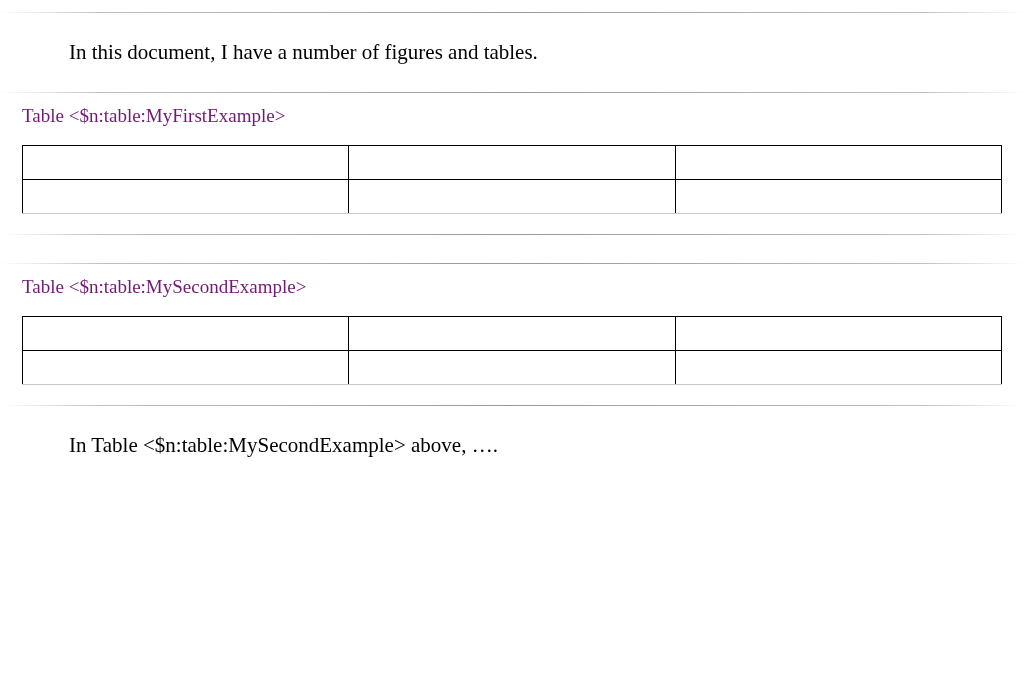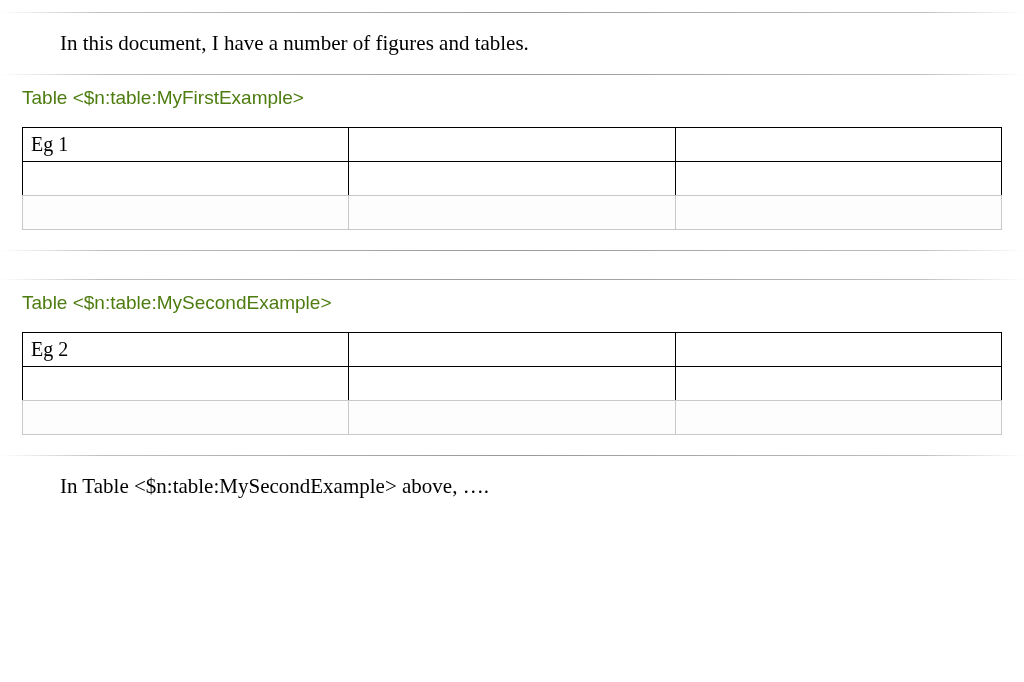--- a/index.html
+++ b/index.html
@@ -15,28 +15,28 @@
       background: linear-gradient(to right, rgba(0,0,0,0) 0%, rgba(0,0,0,0.25) 10%, rgba(0,0,0,0.4) 50%, rgba(0,0,0,0.25) 90%, rgba(0,0,0,0) 100%);
       margin: 0;
     }
     .body-text {
       padding: 14px 0 14px 60px;
       font-family: 'Palatino Linotype', Palatino, Georgia, serif;
       font-size: 21px;
       line-height: 1.55;
     }
     .body-text p {
-      margin: 0;
+      margin: 9px;
     }
     .caption {
       padding: 12px 0 0 22px;
-      font-family: Liberation Sans, sans-serif;
+      font-family: Liberation Serif, serif;
       font-size: 19px;
       font-weight: 400;
-      color: #4d7c0f;
+      color: #701a75;
     }
     .table-wrap {
       padding: 18px 22px 20px 22px;
     }
     table {
       width: 100%;
       border-collapse: collapse;
       table-layout: fixed;
     }
     table tr:first-child td {
@@ -76,25 +76,20 @@
   <p>In this document, I have a number of figures and tables.</p>
 </div>
 
 <div class="section-divider"></div>
 
 <div class="caption">Table &lt;$n:table:MyFirstExample&gt;</div>
 
 <div class="table-wrap">
   <table>
     <tbody>
-        <tr>
-      <td>Eg 1</td>
-      <td></td>
-      <td></td>
-    </tr>
     <tr>
       <td></td>
       <td></td>
       <td></td>
     </tr>
     <tr>
       <td></td>
       <td></td>
       <td></td>
     </tr>
@@ -107,25 +102,20 @@
 <div class="body-text">
 </div>
 
 <div class="section-divider"></div>
 
 <div class="caption">Table &lt;$n:table:MySecondExample&gt;</div>
 
 <div class="table-wrap">
   <table>
     <tbody>
-        <tr>
-      <td>Eg 2</td>
-      <td></td>
-      <td></td>
-    </tr>
     <tr>
       <td></td>
       <td></td>
       <td></td>
     </tr>
     <tr>
       <td></td>
       <td></td>
       <td></td>
     </tr>

